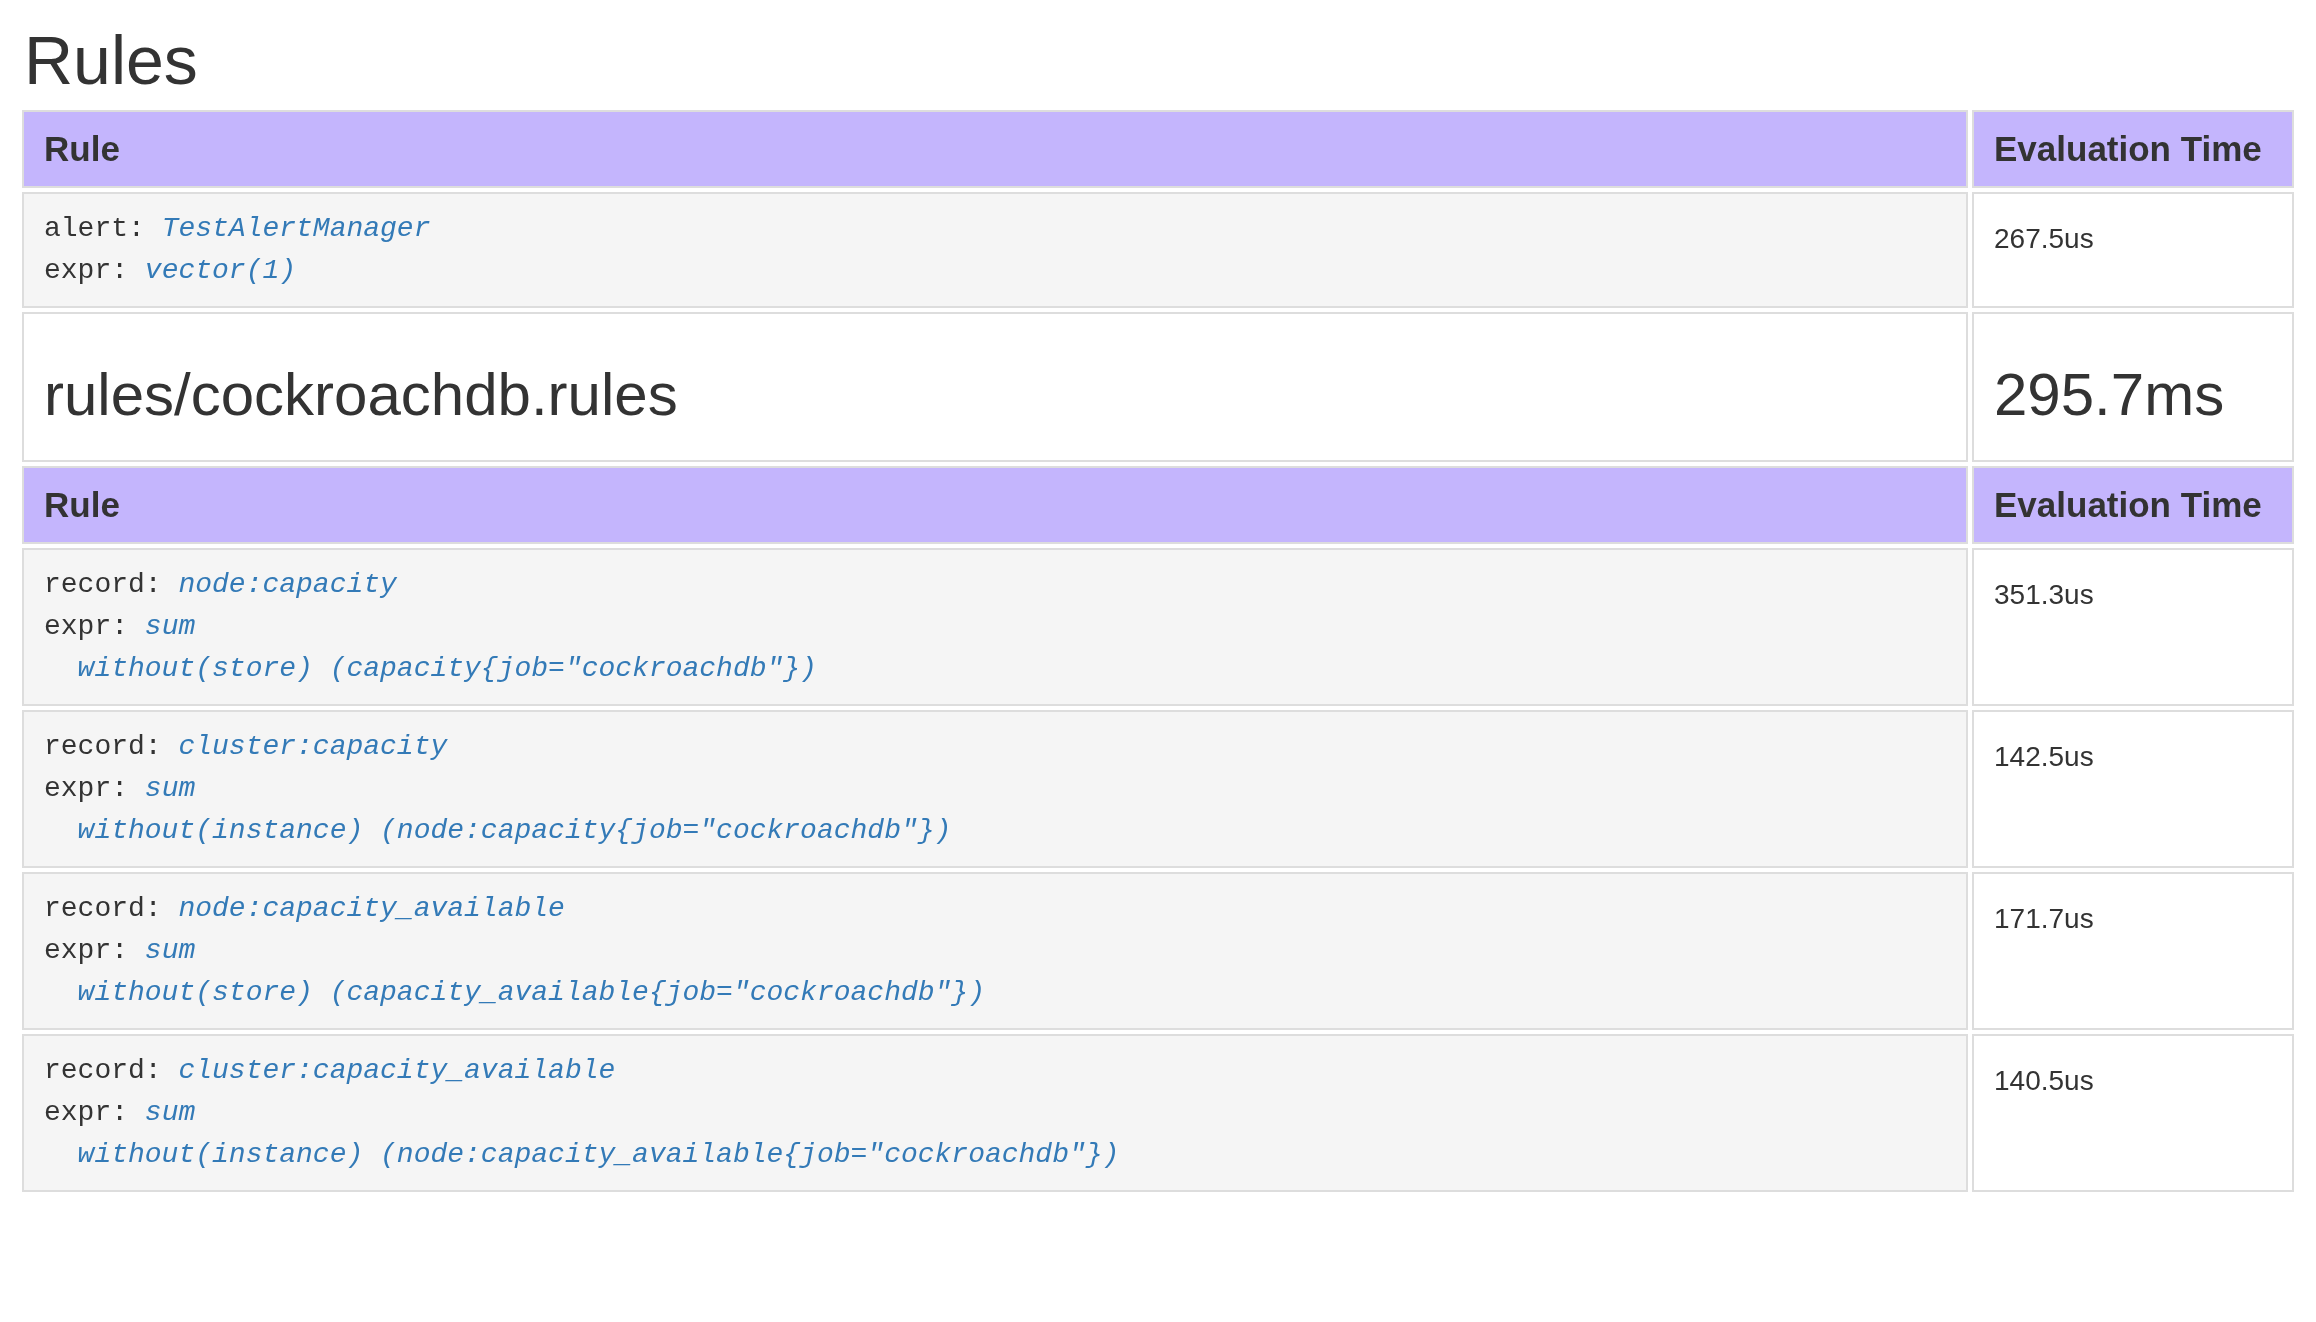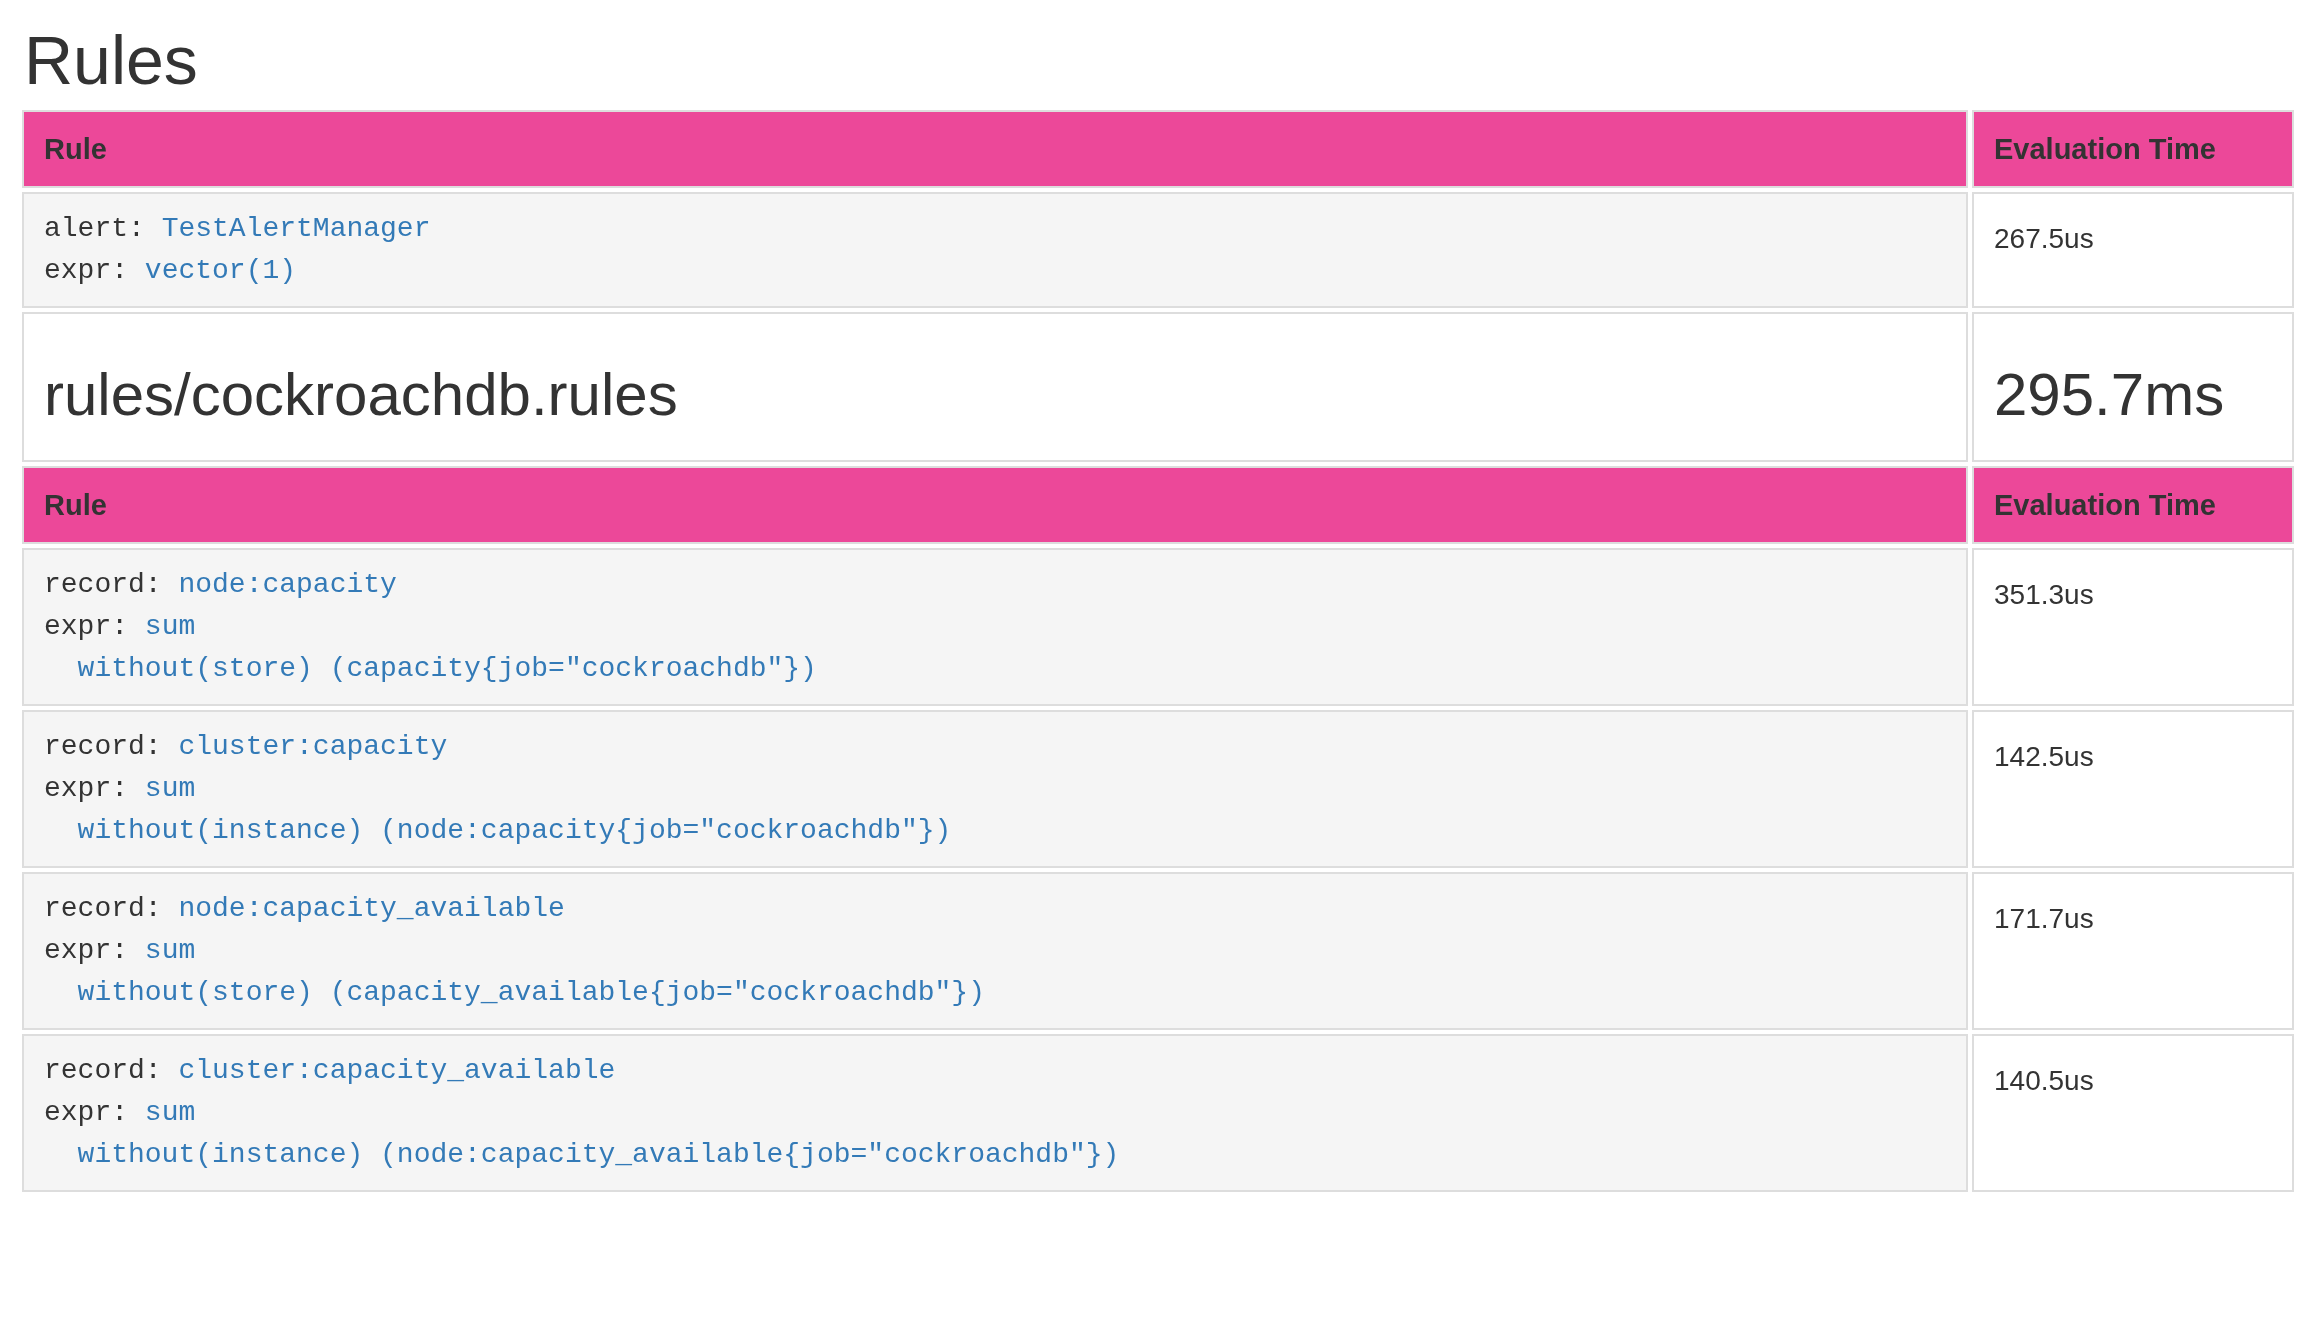--- a/index.html
+++ b/index.html
@@ -45,43 +45,44 @@
 
   th.group-cell, th.group-time-cell {
     font-size: 60px;
     line-height: 66px;
     font-weight: 500;
     padding: 48px 20px 32px 20px;
     background: #fff;
     white-space: nowrap;
   }
   th.col-header {
-    font-size: 29px;
+    font-size: 35px;
     line-height: 34px;
     font-weight: 700;
     padding: 20px 20px;
-    background: #ec4899;
+    background: #c4b5fd;
   }
   td.rule-cell {
     background: var(--code-bg);
     padding: 14px 20px;
     font-family: "Liberation Mono", "DejaVu Sans Mono", monospace;
     font-size: 28px;
   }
   td.rule-cell .line {
     display: block;
     height: 42px;
     line-height: 42px;
     white-space: pre;
   }
   td.rule-cell .kw { color: var(--text); }
   td.rule-cell a.lnk {
     color: var(--link);
     text-decoration: none;
     cursor: pointer;
+    font-style: italic;
   }
   td.eval-cell {
     background: #fff;
     padding: 28px 20px;
     font-size: 28px;
     line-height: 34px;
     color: var(--text);
     white-space: nowrap;
   }
 </style>

